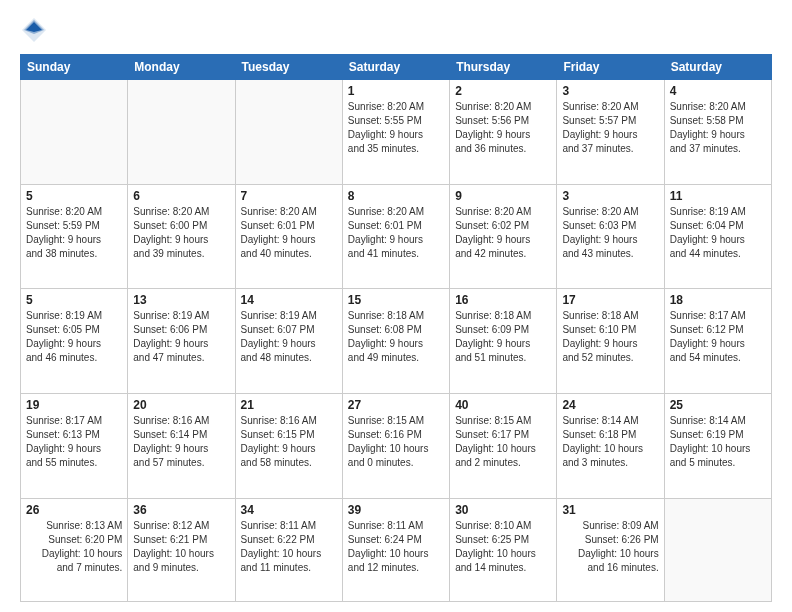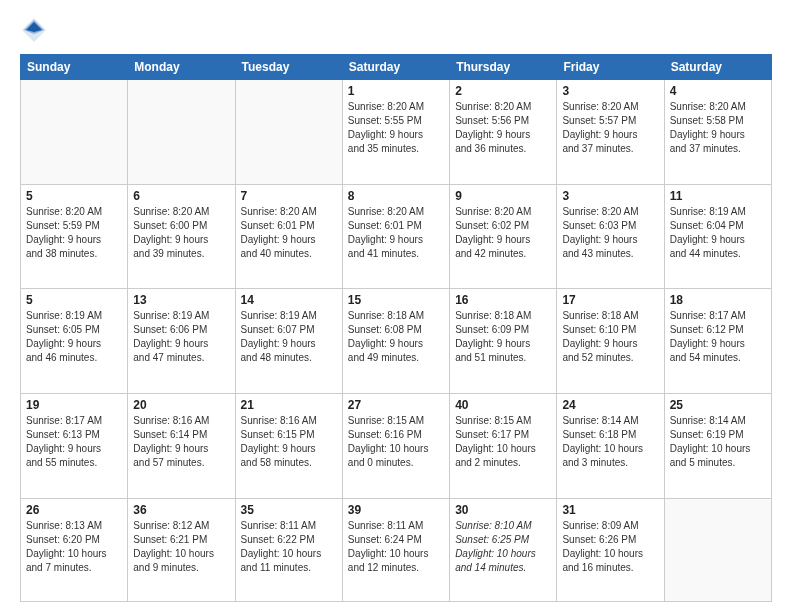--- a/index.html
+++ b/index.html
@@ -309,56 +309,56 @@
             <span class="day-num">25</span>
             <div class="day-info" style="white-space: pre-line;">Sunrise: 8:14 AM
 Sunset: 6:19 PM
 Daylight: 10 hours
 and 5 minutes.</div>
           </td>
         </tr>
         <tr class="last-row">
           <td>
             <span class="day-num">26</span>
-            <div class="day-info" style="white-space: pre-line;">Sunrise: 8:13 AM
+            <div class="day-info" style="white-space: pre-line; text-align: right;">Sunrise: 8:13 AM
 Sunset: 6:20 PM
 Daylight: 10 hours
 and 7 minutes.</div>
           </td>
           <td>
             <span class="day-num">36</span>
             <div class="day-info" style="white-space: pre-line;">Sunrise: 8:12 AM
 Sunset: 6:21 PM
 Daylight: 10 hours
 and 9 minutes.</div>
           </td>
           <td>
-            <span class="day-num">35</span>
+            <span class="day-num">34</span>
             <div class="day-info" style="white-space: pre-line;">Sunrise: 8:11 AM
 Sunset: 6:22 PM
 Daylight: 10 hours
 and 11 minutes.</div>
           </td>
           <td>
             <span class="day-num">39</span>
             <div class="day-info" style="white-space: pre-line;">Sunrise: 8:11 AM
 Sunset: 6:24 PM
 Daylight: 10 hours
 and 12 minutes.</div>
           </td>
           <td>
             <span class="day-num">30</span>
-            <div class="day-info" style="white-space: pre-line; font-style: italic;">Sunrise: 8:10 AM
+            <div class="day-info" style="white-space: pre-line;">Sunrise: 8:10 AM
 Sunset: 6:25 PM
 Daylight: 10 hours
 and 14 minutes.</div>
           </td>
           <td>
             <span class="day-num">31</span>
-            <div class="day-info" style="white-space: pre-line;">Sunrise: 8:09 AM
+            <div class="day-info" style="white-space: pre-line; text-align: right;">Sunrise: 8:09 AM
 Sunset: 6:26 PM
 Daylight: 10 hours
 and 16 minutes.</div>
           </td>
           <td class="empty-cell"></td>
         </tr>
       </tbody>
   </table>
 </div>
 

